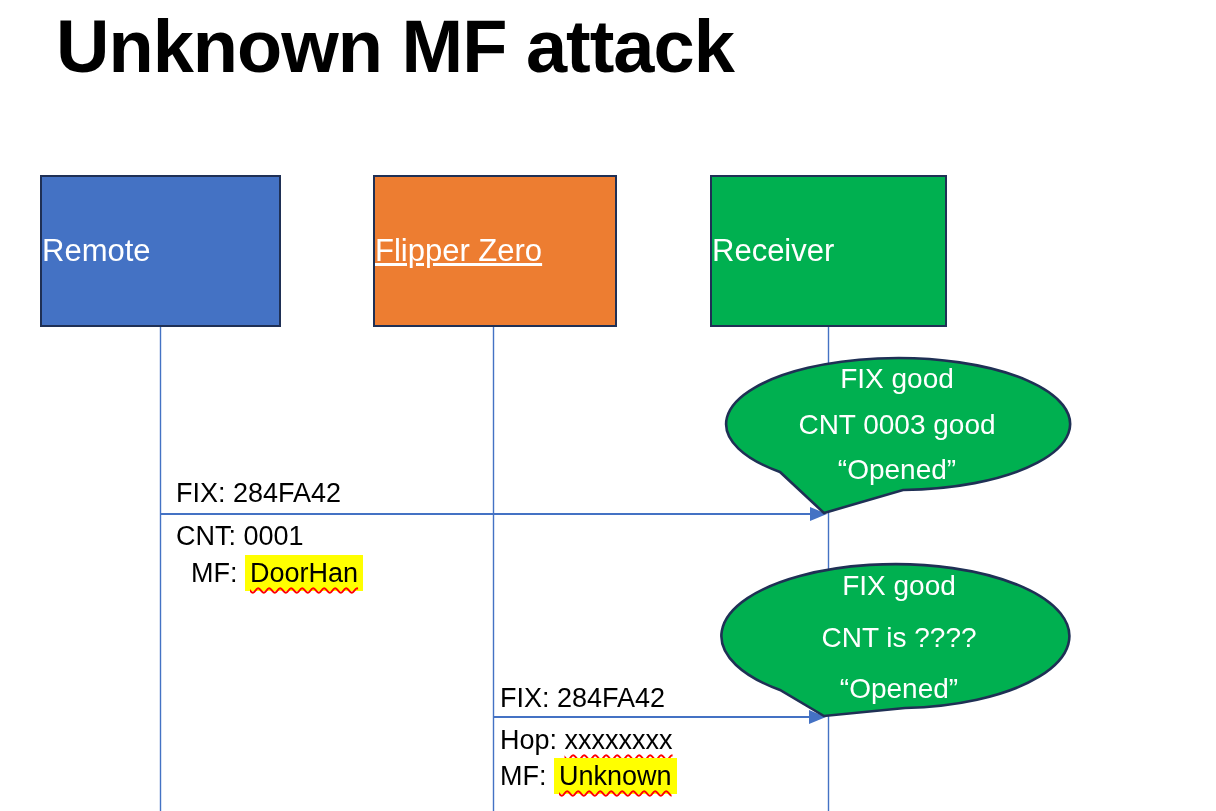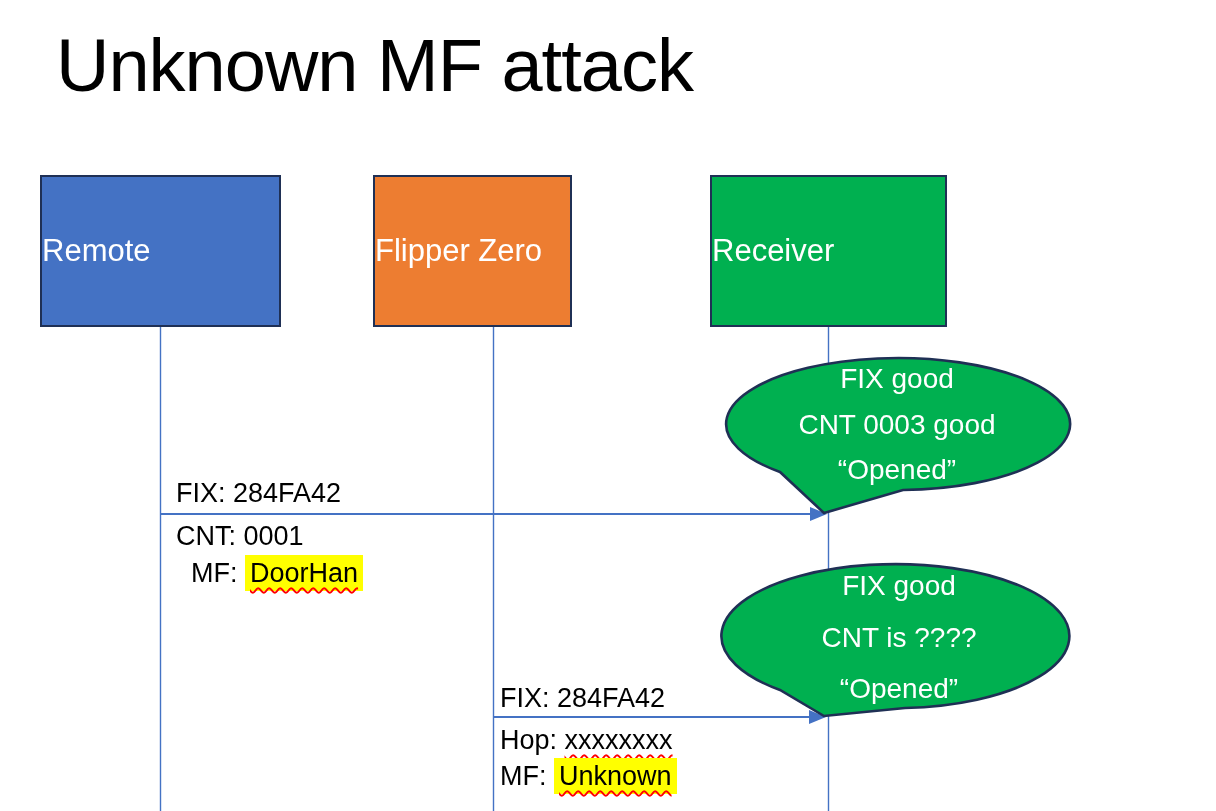--- a/index.html
+++ b/index.html
@@ -1,24 +1,24 @@
 <!DOCTYPE html>
 <html><head>
 <meta charset="utf-8">
 <style>
   html,body{margin:0;padding:0;background:#fff;}
   .slide{position:relative;width:1216px;height:811px;background:#ffffff;overflow:hidden;
          font-family:"Liberation Sans",sans-serif;color:#000;}
-  .title{position:absolute;left:56px;top:4px;font-size:74px;font-weight:400;
-         letter-spacing:-1px;white-space:nowrap;color:#000;margin-top:19px;}
+  .title{position:absolute;left:56px;top:4px;font-size:74px;font-weight:700;
+         letter-spacing:-1px;white-space:nowrap;color:#000;}
   .actor{position:absolute;top:175px;height:152px;box-sizing:border-box;
          border:2.5px solid #1F3055;display:flex;align-items:center;
          color:#fff;font-size:31px;}
   .actor-remote{left:40px;width:241px;background:#4472C4;}
-  .actor-flipper{left:373px;width:199px;background:#ED7D31;}
+  .actor-flipper{left:373px;width:244px;background:#ED7D31;text-decoration:underline;}
   .actor-receiver{left:710px;width:237px;background:#00B050;}
   svg.layer{position:absolute;left:0;top:0;width:1216px;height:811px;}
   .lifeline{stroke:#4472C4;stroke-width:1.4;}
   .connector{stroke:#4472C4;stroke-width:1.8;}
   .arrowhead{fill:#4472C4;}
   .bubble{stroke:#1F3055;stroke-width:2.6;stroke-linejoin:miter;}
   .msg{position:absolute;font-size:27px;line-height:32px;white-space:nowrap;color:#000;}
   .hl{background:#FFFF00;padding:3px 5px;}
   .sq{text-decoration-line:underline;text-decoration-style:wavy;
       text-decoration-color:#FF0000;text-decoration-thickness:1.5px;text-underline-offset:5px;}

